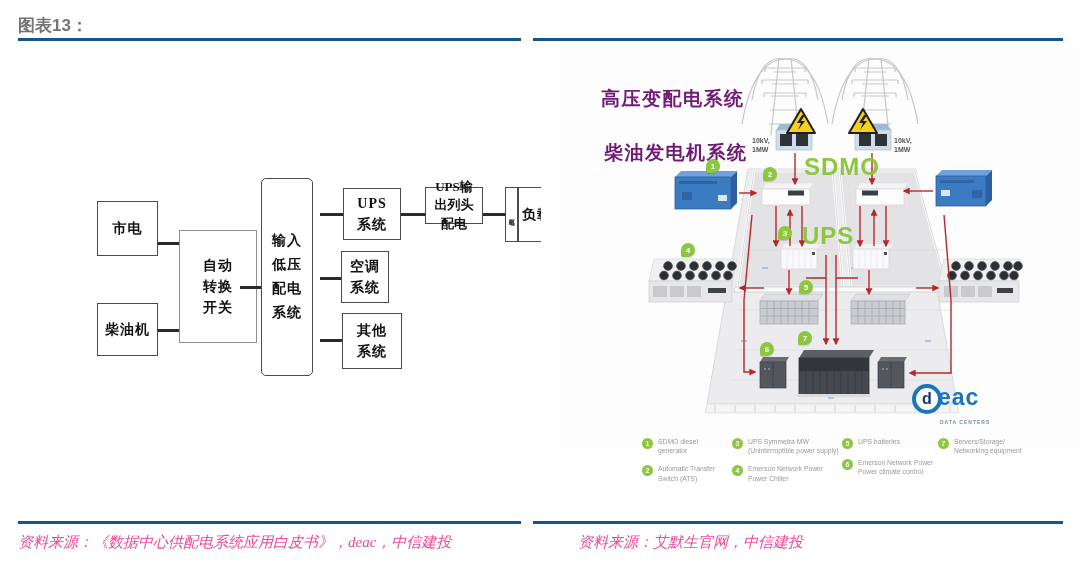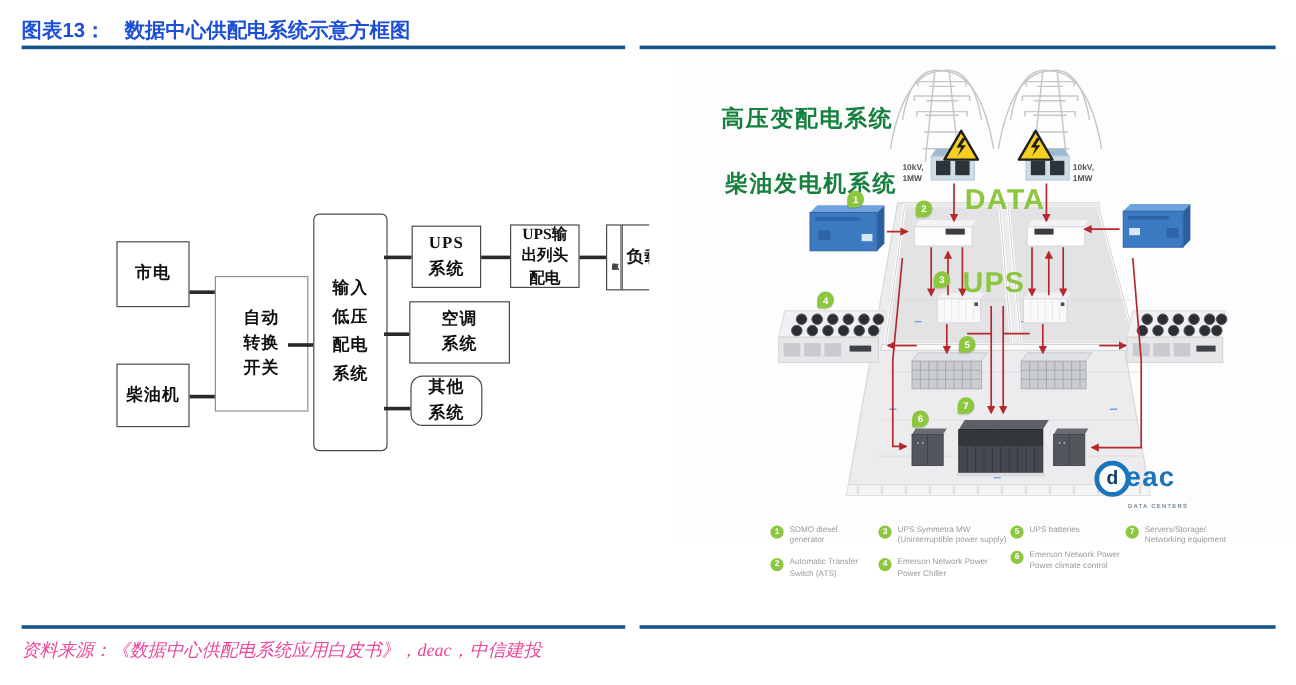--- a/index.html
+++ b/index.html
@@ -1,40 +1,40 @@
 <!DOCTYPE html>
 <html><head>
 <meta charset="utf-8">
 <style>
   html,body{margin:0;padding:0;background:#fff;}
   .page{position:relative;width:1080px;height:571px;background:#fff;overflow:hidden;
         font-family:"Liberation Sans",sans-serif;}
 
   
-  .fig-header{position:absolute;top:14px;display:flex;gap:16px;color:#1d4ed8;
+  .fig-header{position:absolute;top:14px;display:flex;gap:16px;color:#737373;
               font-weight:bold;font-size:17px;white-space:nowrap;align-items:flex-end;}
   .rule{position:absolute;height:3px;background:#17548a;}
   .source{position:absolute;font-family:"Liberation Serif",serif;font-style:italic;
           font-size:15px;color:#ec4899;white-space:nowrap;}
 
   
   .box{position:absolute;border:1.3px solid #4b4b4b;background:#fff;display:flex;
        align-items:center;justify-content:center;text-align:center;white-space:pre-line;
        font-family:"Liberation Serif",serif;font-weight:bold;font-size:14px;line-height:1.5;
        color:#111;letter-spacing:1px;box-sizing:border-box;}
   .box-ats{border-color:#8f8f8f;}
   .box-input{border-radius:5px;line-height:1.7;}
   .box-upsout{font-size:13px;line-height:1.4;letter-spacing:0;}
   .box-strip{padding:0;}
   .strip-txt{writing-mode:vertical-rl;font-size:5.5px;letter-spacing:0;color:#444;line-height:1;}
   .box-load{justify-content:flex-start;padding-left:3px;border-right:none;overflow:hidden;white-space:nowrap;}
   .conn{position:absolute;height:3px;background:#2a2a2a;}
 
   
-  .green-label{position:absolute;color:#15803d;font-weight:bold;font-size:19px;
+  .green-label{position:absolute;color:#701a75;font-weight:bold;font-size:19px;
                letter-spacing:1.5px;white-space:nowrap;}
   .green-latin{position:absolute;color:#8dc63f;font-weight:bold;font-size:24px;
                letter-spacing:1px;white-space:nowrap;}
   .tlabel{position:absolute;font-size:7px;font-weight:bold;color:#4e5256;line-height:1.25;
           white-space:pre-line;}
   .marker{position:absolute;width:14px;height:14px;border-radius:50% 50% 50% 15%;
           background:#8dc63f;color:#fff;font-weight:bold;font-size:8px;display:flex;
           align-items:center;justify-content:center;box-shadow:0 1px 1px rgba(0,0,0,.15);}
 
   
@@ -55,44 +55,43 @@
               margin-top:1px;}
   .leg-text{font-size:6.8px;color:#9a9a9a;line-height:1.35;white-space:pre-line;}
 </style>
 </head>
 <body>
 
 <div class="page">
 
   <div class="fig-header" style="left:18px;">
     <span>图表13：</span>
-    <span>数据中心供配电系统示意方框图</span>
   </div>
   <div class="rule" style="left:18px;top:38px;width:503px;"></div>
   <div class="rule" style="left:533px;top:38px;width:530px;"></div>
   <div class="rule" style="left:18px;top:521px;width:503px;"></div>
   <div class="rule" style="left:533px;top:521px;width:530px;"></div>
 
   <div>
     <div class="box" style="left:97px;top:201px;width:61px;height:55px;">市电</div>
     <div class="box" style="left:97px;top:303px;width:61px;height:53px;">柴油机</div>
     <div class="box box-ats" style="left:179px;top:230px;width:78px;height:113px;">自动
 转换
 开关</div>
-    <div class="box box-input" style="left:261px;top:178px;width:62px;height:198px;">输入
+    <div class="box box-input" style="left:261px;top:178px;width:52px;height:198px;">输入
 低压
 配电
 系统</div>
     <div class="box" style="left:343px;top:188px;width:58px;height:52px;">UPS
 系统</div>
-    <div class="box" style="left:341px;top:251px;width:84px;height:52px;">空调
+    <div class="box" style="left:341px;top:251px;width:48px;height:52px;">空调
 系统</div>
-    <div class="box" style="left:342px;top:313px;width:60px;height:42px;border-radius:10px;">其他
+    <div class="box" style="left:342px;top:313px;width:60px;height:56px;">其他
 系统</div>
-    <div class="box box-upsout" style="left:425px;top:187px;width:58px;height:53px;">UPS输
+    <div class="box box-upsout" style="left:425px;top:187px;width:58px;height:37px;">UPS输
 出列头
 配电</div>
     <div class="box box-strip" style="left:505px;top:187px;width:13px;height:55px;">
       <span class="strip-txt">机柜配电</span>
     </div>
     <div class="box box-load" style="left:518px;top:187px;width:23px;height:55px;">负载</div>
 
     <div class="conn" style="left:158px;top:242px;width:21px;"></div>
     <div class="conn" style="left:158px;top:329px;width:21px;"></div>
     <div class="conn" style="left:240px;top:286px;width:21px;"></div>
@@ -310,21 +309,21 @@
       <path d="M752,215 L744,300 L744,372 H755" marker-end="url(#arr)"></path>
       <path d="M944,215 L951,300 L951,373 H910" marker-end="url(#arr)"></path>
       <path d="M806,278 H826 M858,278 H836"></path>
       <path d="M826,255 V344" marker-end="url(#arr)"></path>
       <path d="M836,255 V344" marker-end="url(#arr)"></path>
     </g>
   </svg>
 
   <div class="green-label" style="left:601px;top:86px;">高压变配电系统</div>
   <div class="green-label" style="left:604px;top:140px;">柴油发电机系统</div>
-  <div class="green-latin" style="left:804px;top:153px;">DATA</div>
+  <div class="green-latin" style="left:804px;top:153px;">SDMO</div>
   <div class="green-latin" style="left:802px;top:222px;">UPS</div>
   <div class="tlabel" style="left:752px;top:137px;text-align:left;">10kV,
 1MW</div>
   <div class="tlabel" style="left:894px;top:137px;text-align:left;">10kV,
 1MW</div>
 
   <div class="marker" style="left:706px;top:159px;">1</div>
   <div class="marker" style="left:763px;top:167px;">2</div>
   <div class="marker" style="left:778px;top:226px;">3</div>
   <div class="marker" style="left:681px;top:243px;">4</div>
@@ -379,14 +378,15 @@
     <div class="legend-col" style="left:296px;width:110px;">
       <div class="leg-item">
         <span class="leg-circle">7</span>
         <span class="leg-text">Servers/Storage/
 Networking equipment</span>
       </div>
     </div>
   </div>
 
   <div class="source" style="left:18px;top:533px;">资料来源：《数据中心供配电系统应用白皮书》，deac，中信建投</div>
+  <div class="source" style="left:578px;top:533px;">资料来源：艾默生官网，中信建投</div>
 
 </div>
 
 </body></html>

